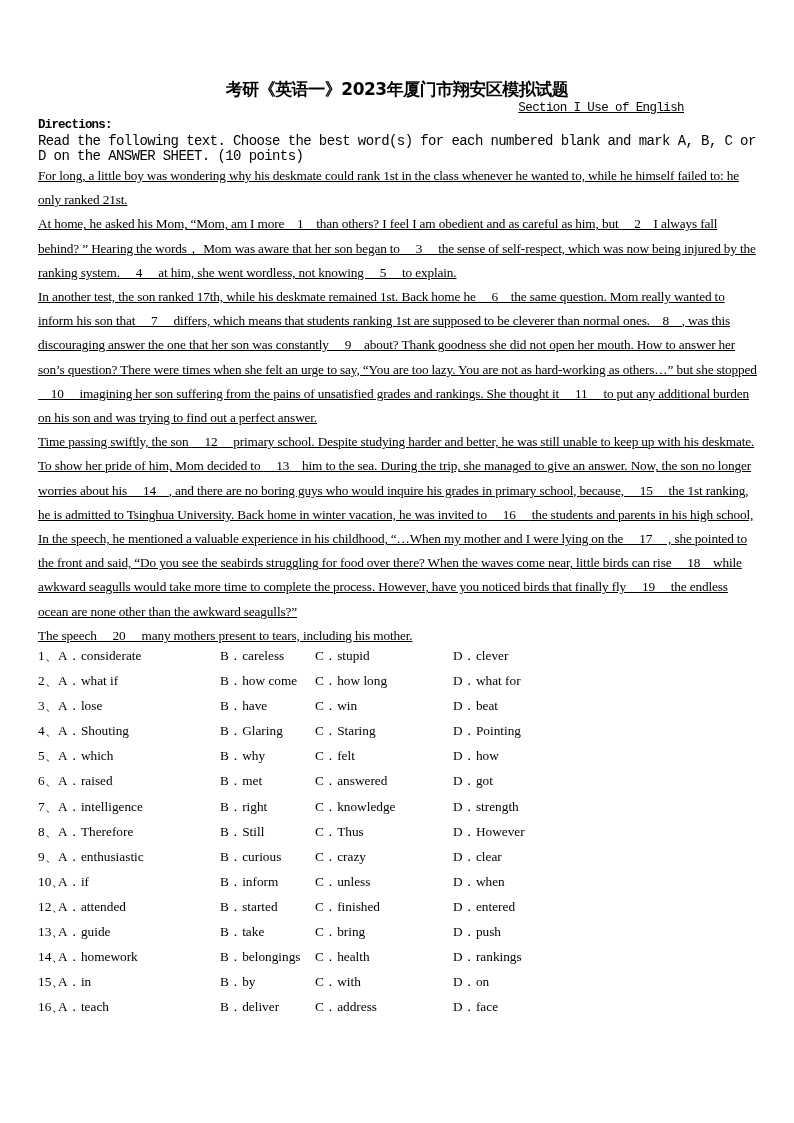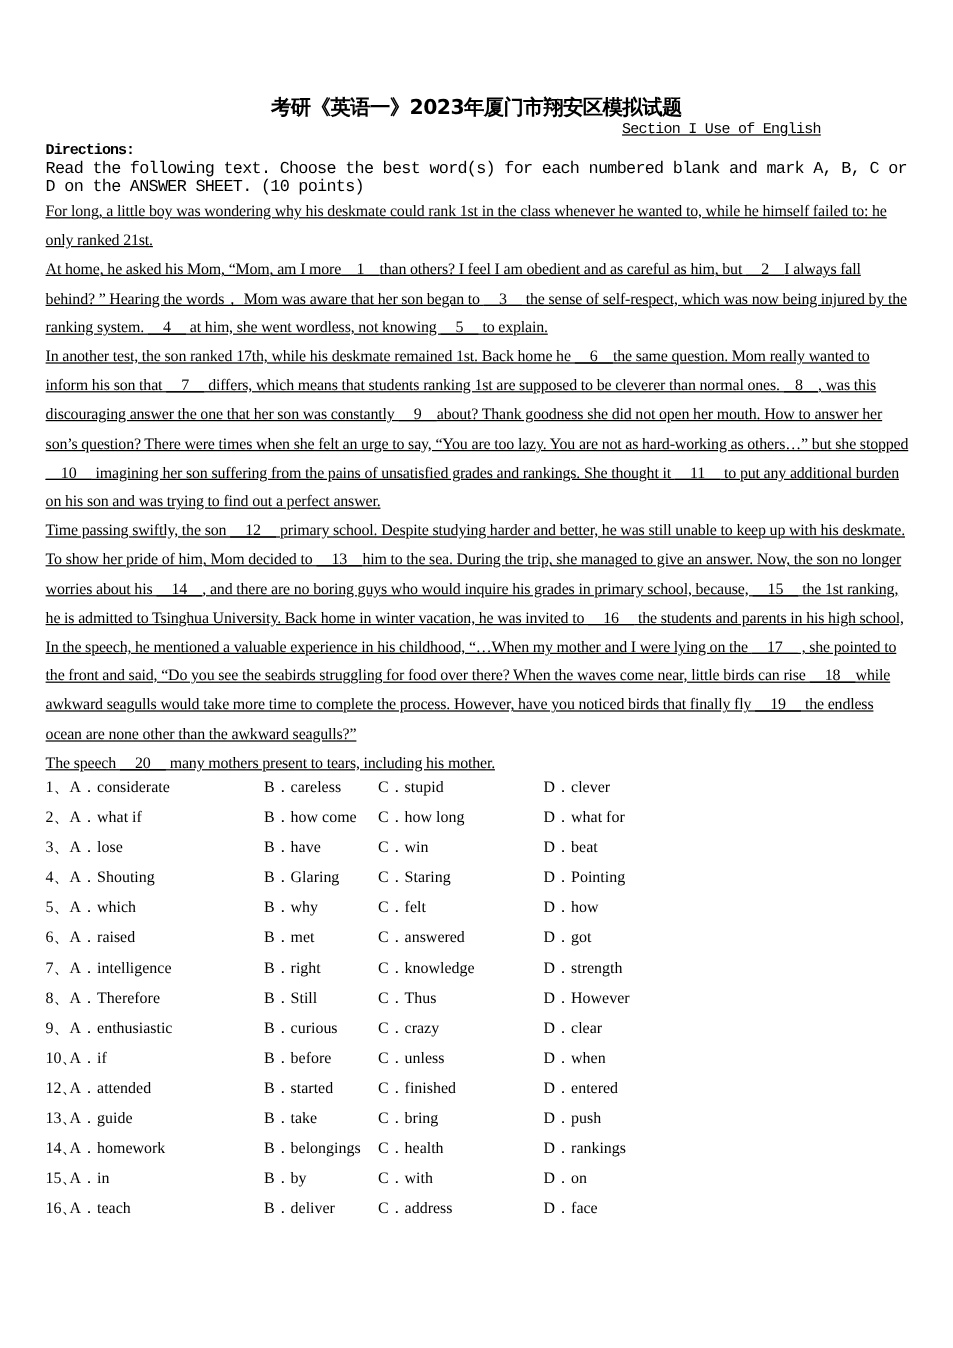--- a/index.html
+++ b/index.html
@@ -114,21 +114,21 @@
       <div class="opt-row">
         <span class="c-num">9、</span>
         <span class="c-a">A．enthusiastic</span>
         <span class="c-b">B．curious</span>
         <span class="c-c">C．crazy</span>
         <span class="c-d">D．clear</span>
       </div>
       <div class="opt-row">
         <span class="c-num">10、</span>
         <span class="c-a">A．if</span>
-        <span class="c-b">B．before</span>
+        <span class="c-b">B．inform</span>
         <span class="c-c">C．unless</span>
         <span class="c-d">D．when</span>
       </div>
       <div class="opt-row">
         <span class="c-num">12、</span>
         <span class="c-a">A．attended</span>
         <span class="c-b">B．started</span>
         <span class="c-c">C．finished</span>
         <span class="c-d">D．entered</span>
       </div>

